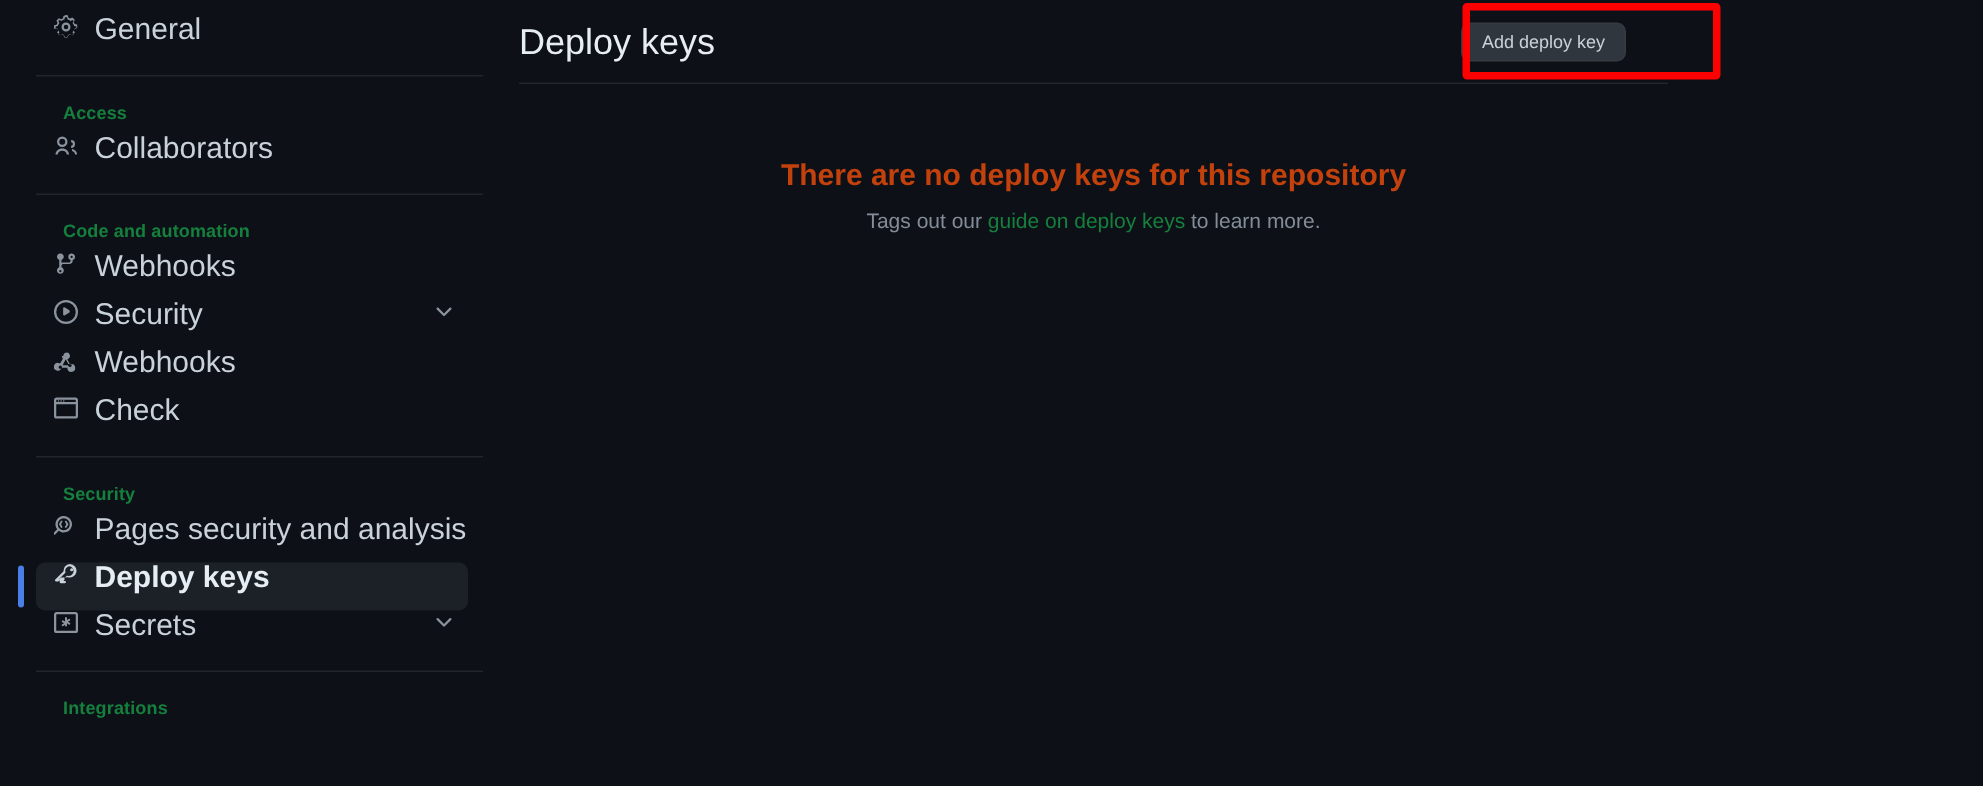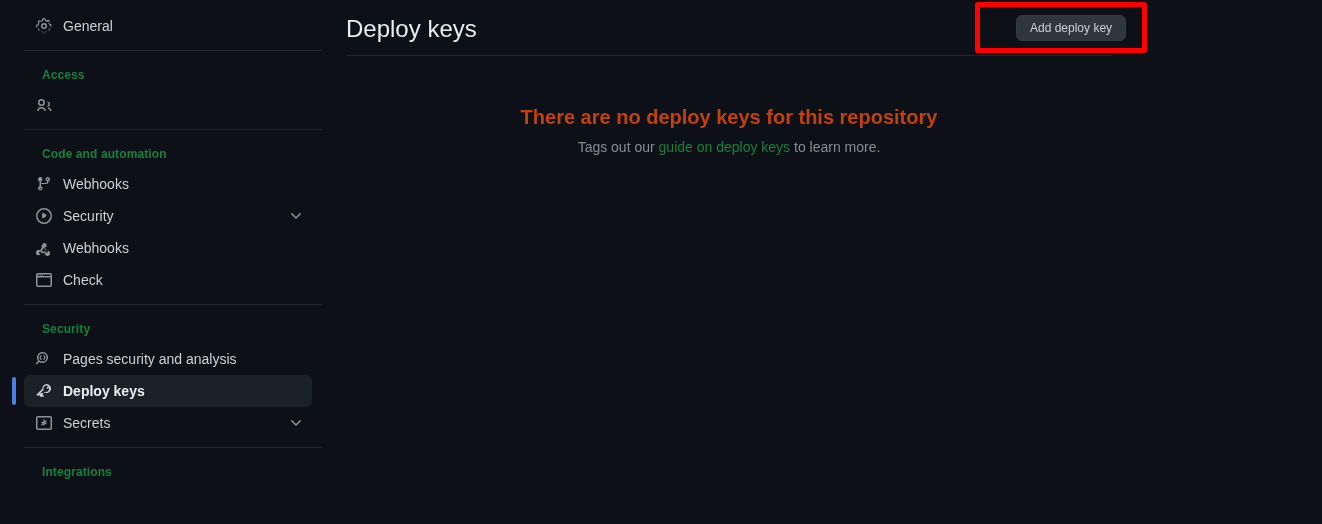--- a/index.html
+++ b/index.html
@@ -26,27 +26,27 @@
     left: 0;
     top: 0;
     width: 346px;
     height: 524px;
     padding-top: 10px;
   }
 
   .nav-item {
     position: relative;
     display: flex;
-    align-items: center;
+    align-items: flex-start;
     height: 32px;
     margin: 0 34px 0 24px;
     padding: 0 8px 0 12px;
     border-radius: 6px;
     color: #c9d1d9;
-    font-size: 14px;
+    font-size: 20px;
     cursor: pointer;
     white-space: nowrap;
   }
 
   .nav-item .ico {
     width: 16px;
     height: 16px;
     margin-right: 11px;
     flex: 0 0 16px;
     display: block;
@@ -117,21 +117,21 @@
   .page-title {
     font-size: 24px;
     font-weight: normal;
     color: #e6edf3;
     line-height: 1;
     padding-top: 17px;
   }
 
   .add-btn {
     position: absolute;
-    left: 670px;
+    left: 628px;
     top: 15px;
     height: 26px;
     padding: 0 13px;
     background: #30363d;
     border: 1px solid #363b42;
     border-radius: 6px;
     color: #c9d1d9;
     font-size: 12px;
     font-family: "Liberation Sans", sans-serif;
     line-height: 1;
@@ -193,20 +193,21 @@
         <span class="label">General</span>
       </div>
       <div class="divider"></div>
       <div class="group-title">Access</div>
       <div class="nav-item">
         <span class="ico">
           <svg viewBox="0 0 16 16" fill="currentColor">
             <path d="M5.5 3.5a2 2 0 1 1 0 4 2 2 0 0 1 0-4Zm0-1.5a3.5 3.5 0 1 0 0 7 3.5 3.5 0 0 0 0-7ZM1 14c0-2.2 2-4 4.5-4S10 11.8 10 14H8.5c0-1.4-1.3-2.5-3-2.5s-3 1.1-3 2.5H1Zm10.4-9.6a2.6 2.6 0 0 1 0 5.2v-1.4a1.2 1.2 0 0 0 0-2.4V4.4Zm.6 5.9c1.9.3 3.4 1.8 3.4 3.7h-1.4c0-1.1-.9-2-2-2.3v-1.4Z"></path>
           </svg>
         </span>
+        <span class="label">Collaborators</span>
       </div>
       <div class="divider"></div>
       <div class="group-title">Code and automation</div>
       <div class="nav-item">
         <span class="ico">
           <svg viewBox="0 0 16 16" fill="currentColor">
             <path d="M11.75 2.5a.75.75 0 1 0 0 1.5.75.75 0 0 0 0-1.5Zm-2.25.75a2.25 2.25 0 1 1 3 2.122V5.5A2.5 2.5 0 0 1 10 8H6a1 1 0 0 0-1 1v1.128a2.251 2.251 0 1 1-1.5 0V5.372a2.25 2.25 0 1 1 1.5 0v1.836A2.493 2.493 0 0 1 6 7h4a1 1 0 0 0 1-1v-.628A2.25 2.25 0 0 1 9.5 3.25ZM4.25 12a.75.75 0 1 0 0 1.5.75.75 0 0 0 0-1.5ZM3.5 3.25a.75.75 0 1 1 1.5 0 .75.75 0 0 1-1.5 0Z"></path>
           </svg>
         </span>
         <span class="label">Webhooks</span>

